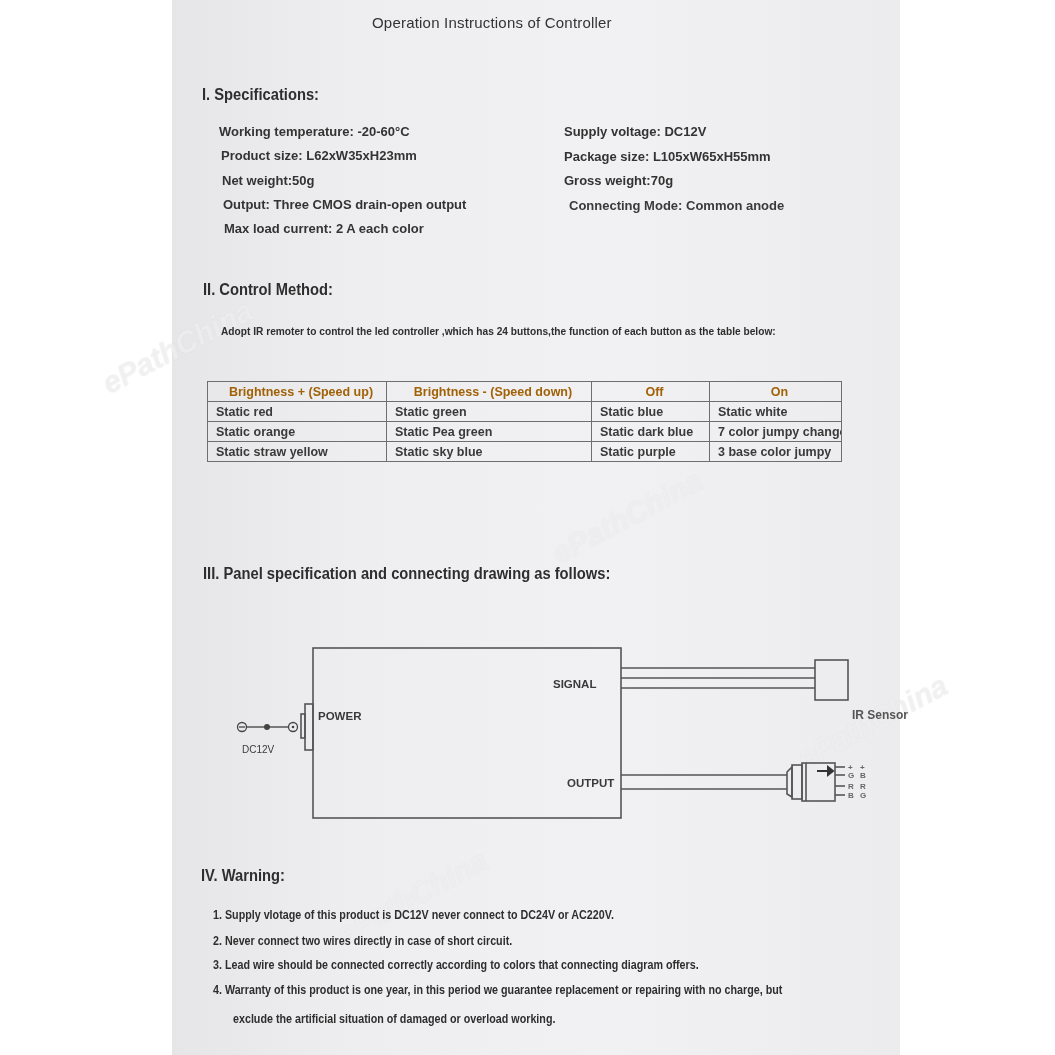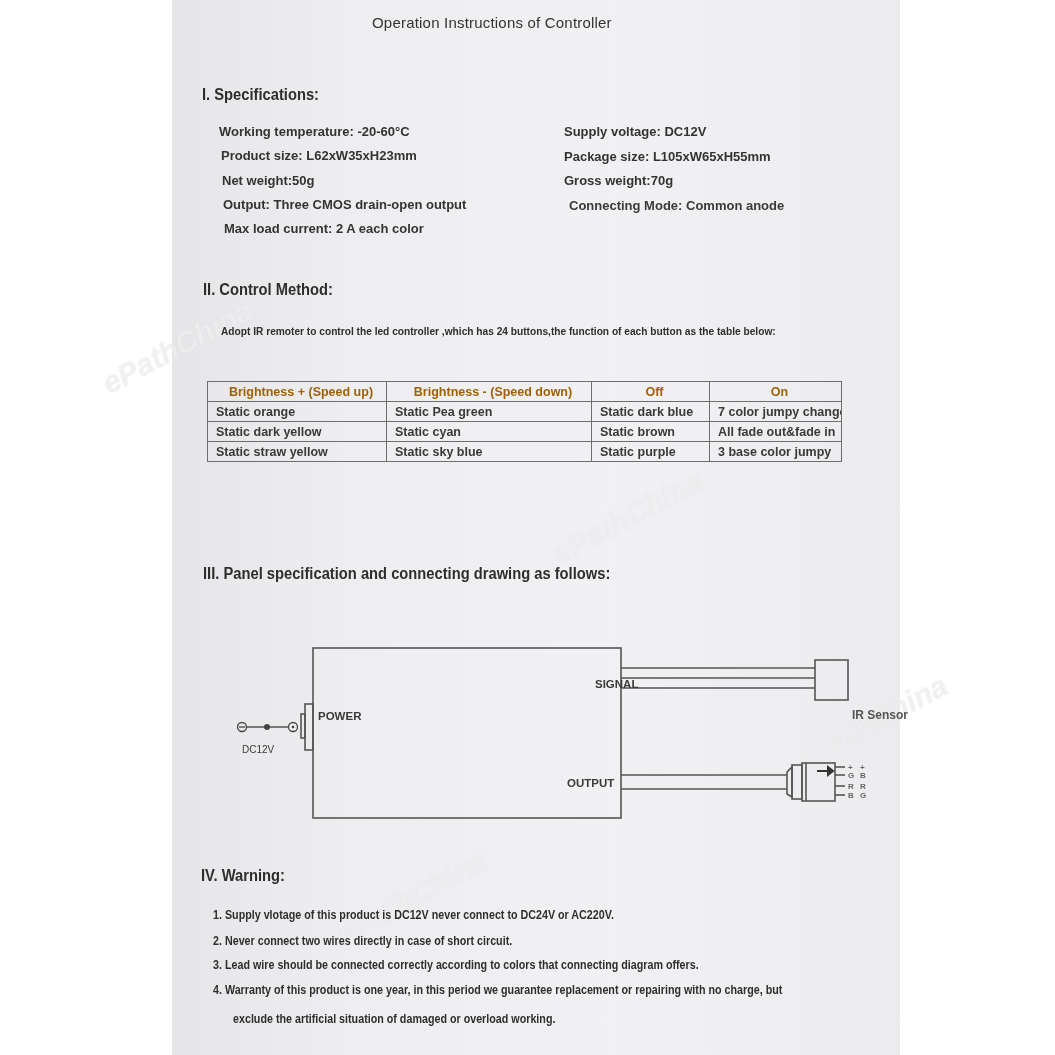--- a/index.html
+++ b/index.html
@@ -76,30 +76,30 @@
       <col style="width:132px">
   </colgroup>
   <tbody>
       <tr class="head">
     <td>Brightness +  (Speed up)</td>
     <td>Brightness - (Speed down)</td>
     <td>Off</td>
     <td>On</td>
   </tr>
   <tr>
+    <td>Static red</td>
+    <td>Static green</td>
+    <td>Static blue</td>
+    <td>Static white</td>
+  </tr>
+  <tr>
     <td>Static orange</td>
     <td>Static Pea green</td>
     <td>Static dark blue</td>
     <td>7 color jumpy change</td>
-  </tr>
-  <tr>
-    <td>Static dark yellow</td>
-    <td>Static cyan</td>
-    <td>Static brown</td>
-    <td>All fade out&amp;fade in</td>
   </tr>
   <tr>
     <td>Static straw yellow</td>
     <td>Static sky blue</td>
     <td>Static purple</td>
     <td>3 base color jumpy</td>
   </tr>
 </tbody>
   </table>
 
@@ -154,21 +154,21 @@
     <text x="848" y="789">R</text>
     <text x="848" y="798">B</text>
     <text x="860" y="770">+</text>
     <text x="860" y="778">B</text>
     <text x="860" y="789">R</text>
     <text x="860" y="798">G</text>
   </g>
 </svg>
 
 <div class="abs dlabel" style="left:318px; top:710px;">POWER</div>
-<div class="abs dlabel" style="left:595px; top:678px;text-align:center;">SIGNAL</div>
+<div class="abs dlabel" style="left:553px; top:678px;text-align:center;">SIGNAL</div>
 <div class="abs dlabel" style="left:567px; top:777px;">OUTPUT</div>
 <div class="abs dlabel" style="left:804px; top:708px; font-size:12px; color:#555;padding-left:48px;">IR Sensor</div>
 <div class="abs" style="left:242px; top:744px; font-size:10px; color:#3a3a3a;">DC12V</div>
 
 <div class="abs h2" style="left:201px; top:867px;">IV. Warning:</div>
 <div class="abs warn" style="left:213px; top:908px;">1. Supply vlotage of this product is DC12V never connect to DC24V or AC220V.</div>
 <div class="abs warn" style="left:213px; top:934px;">2. Never connect two wires directly in case of short circuit.</div>
 <div class="abs warn" style="left:213px; top:958px;">3. Lead wire should be connected correctly according to colors that connecting diagram offers.</div>
 <div class="abs warn" style="left:213px; top:983px;">4. Warranty of this product is one year, in this period we guarantee replacement or repairing with no charge, but</div>
 <div class="abs warn" style="left:233px; top:1012px;">exclude the artificial situation of damaged or overload working.</div>

